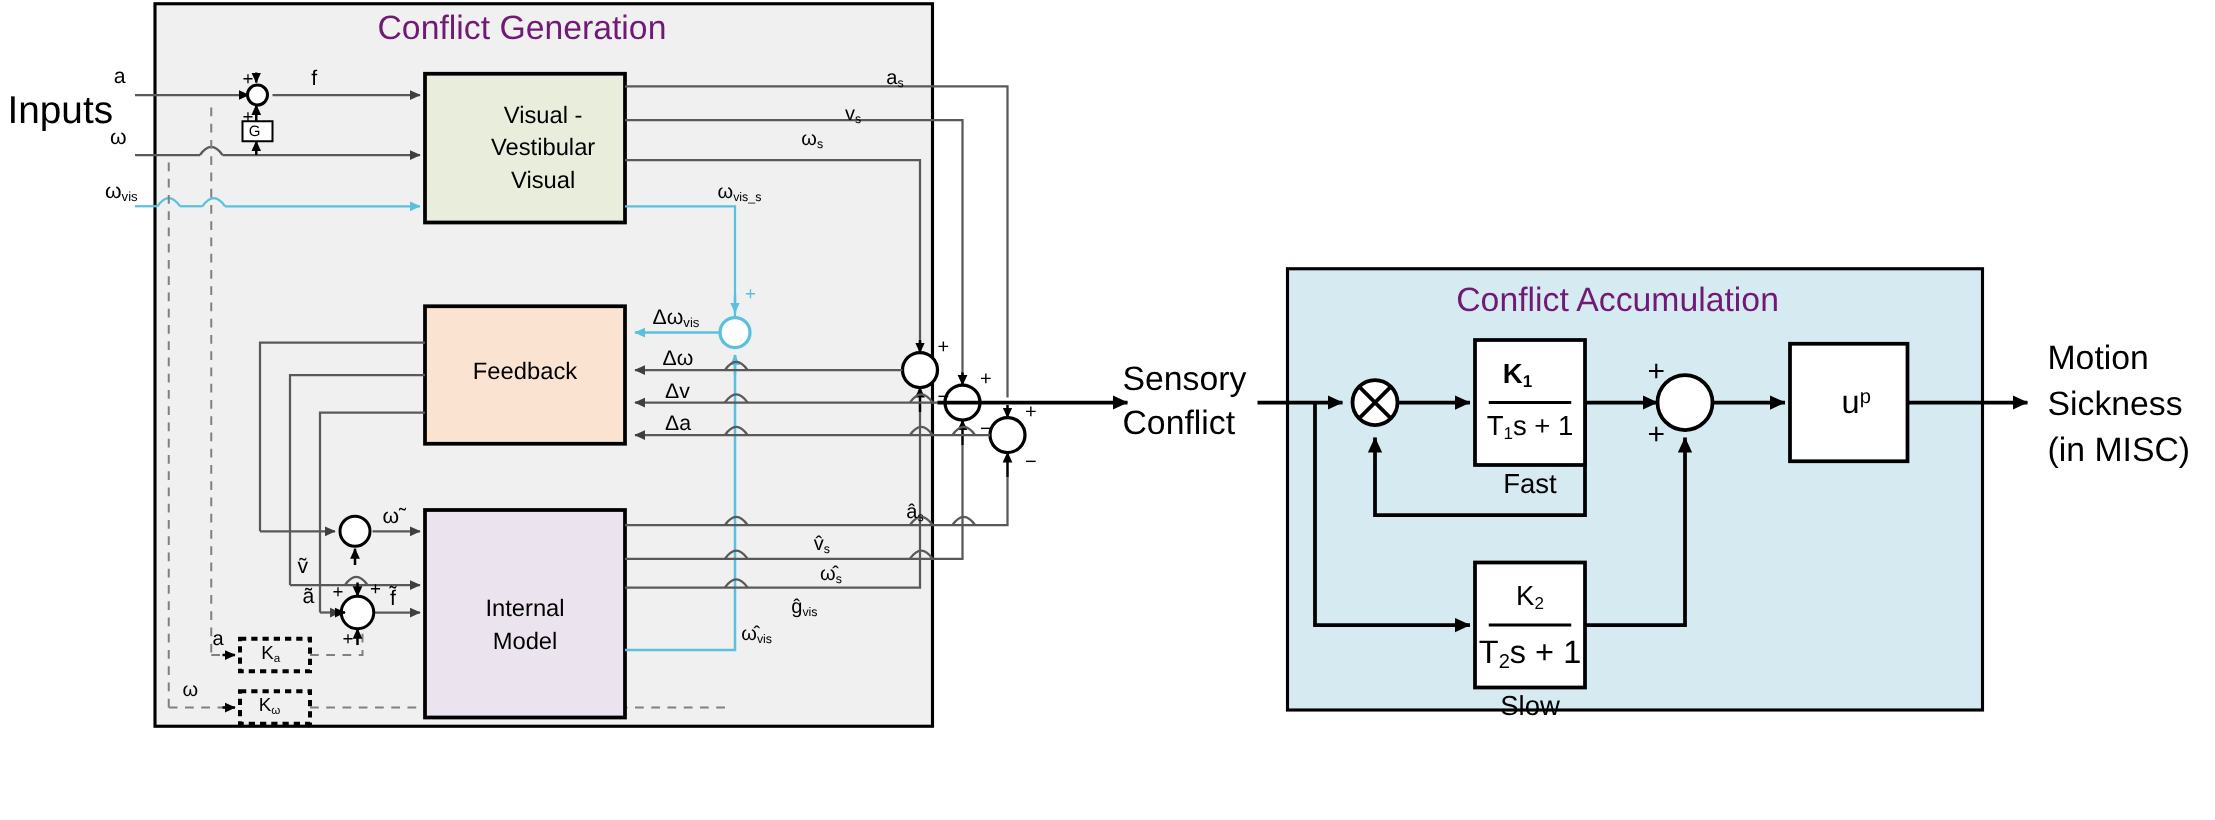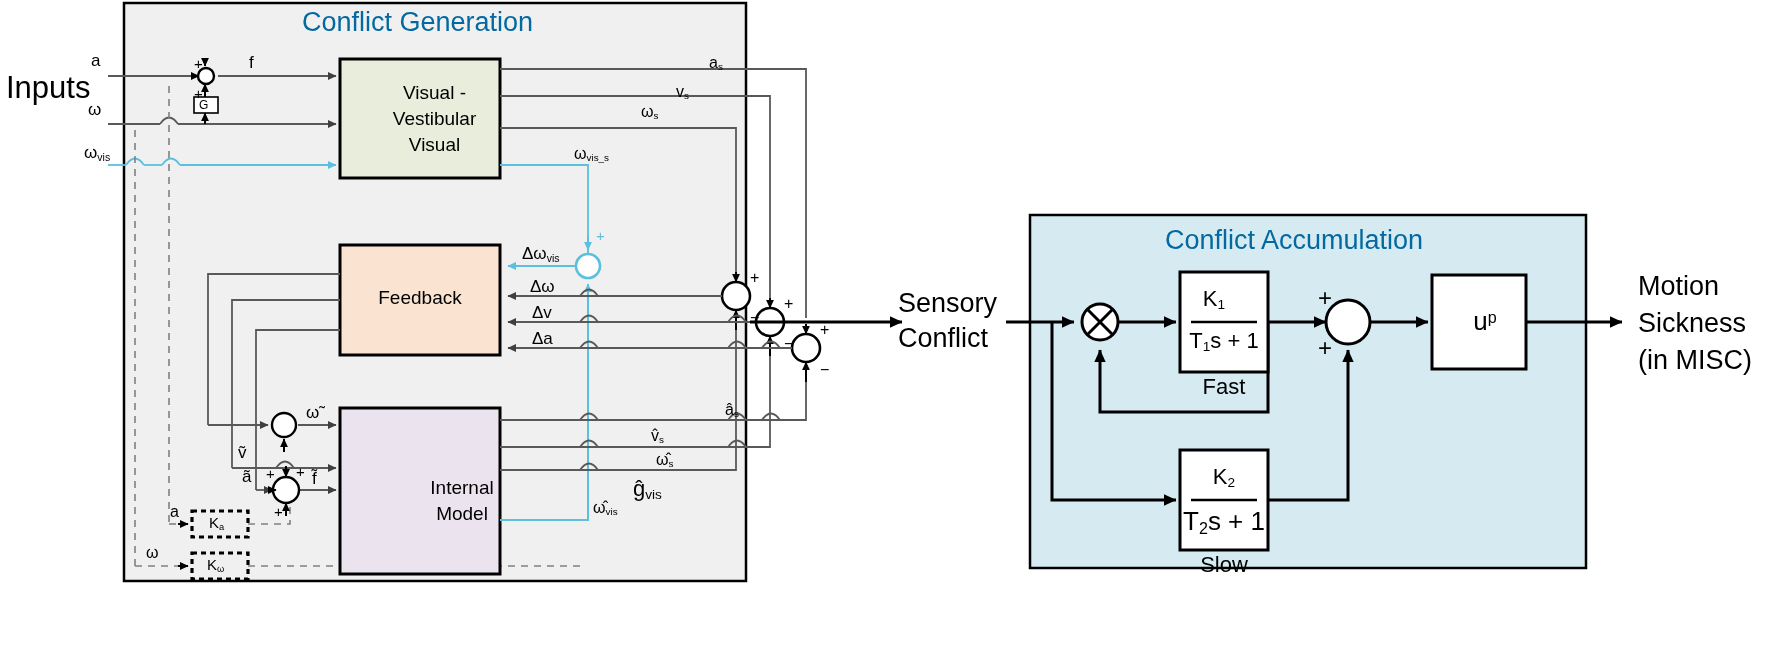--- a/index.html
+++ b/index.html
@@ -1,20 +1,20 @@
 <!DOCTYPE html>
 <html><head>
 <meta charset="utf-8">
 <style>
   html,body{margin:0;padding:0;background:#ffffff;}
   body{font-family:"Liberation Sans",sans-serif;}
   #stage{position:relative;width:1772px;height:656px;overflow:hidden;background:#fff;}
   svg{position:absolute;left:0;top:0;}
   .lbl{position:absolute;white-space:nowrap;line-height:1;color:#000;}
-  .blk-title{position:absolute;white-space:nowrap;color:#0369a1;}
+  .blk-title{position:absolute;white-space:nowrap;color:#701a75;}
   .sub{font-size:0.62em;vertical-align:-0.25em;}
   .sup{font-size:0.62em;vertical-align:0.45em;}
 </style>
 </head>
 <body>
 
 <div id="stage">
 
 <svg width="1772" height="656" viewBox="0 0 1772 656">
   <defs>
@@ -191,21 +191,21 @@
 
 <div class="blk-title" style="left:302px;top:7px;font-size:27px;">Conflict Generation</div>
 <div class="blk-title" style="left:1165px;top:225px;font-size:27px;">Conflict Accumulation</div>
 
 <div class="lbl" style="left:340px;top:80px;width:189px;text-align:center;font-size:19px;line-height:26px;">
   <div>Visual -</div>
   <div>Vestibular</div>
   <div>Visual</div>
 </div>
 <div class="lbl" style="left:340px;top:288px;width:160px;text-align:center;font-size:19px;">Feedback</div>
-<div class="lbl" style="left:340px;top:475px;width:160px;text-align:center;font-size:19px;line-height:26px;margin-left:42px;">
+<div class="lbl" style="left:340px;top:475px;width:160px;text-align:center;font-size:19px;line-height:26px;">
   <div>Internal</div>
   <div>Model</div>
 </div>
 
 <div class="lbl" style="left:199px;top:99px;font-size:12px;">G</div>
 <div class="lbl" style="left:209px;top:515px;font-size:15px;">
   <span>K</span><span class="sub">a</span>
 </div>
 <div class="lbl" style="left:207px;top:557px;font-size:15px;">
   <span>K</span><span class="sub">ω</span>
@@ -242,21 +242,21 @@
 
 <div class="lbl" style="left:725px;top:402px;font-size:16px;">
   <span>â</span><span class="sub">s</span>
 </div>
 <div class="lbl" style="left:651px;top:428px;font-size:16px;">
   <span>v̂</span><span class="sub">s</span>
 </div>
 <div class="lbl" style="left:656px;top:452px;font-size:16px;">
   <span>ω̂</span><span class="sub">s</span>
 </div>
-<div class="lbl" style="left:633px;top:478px;font-size:22px;">
+<div class="lbl" style="left:633px;top:478px;font-size:16px;">
   <span>ĝ</span><span class="sub">vis</span>
 </div>
 <div class="lbl" style="left:593px;top:500px;font-size:16px;">
   <span>ω̂</span><span class="sub">vis</span>
 </div>
 
 <div class="lbl" style="left:194px;top:56px;font-size:15px;">+</div>
 <div class="lbl" style="left:194px;top:86px;font-size:15px;">+</div>
 <div class="lbl" style="left:596px;top:228px;font-size:15px;color:#5bc0dd;">+</div>
 <div class="lbl" style="left:750px;top:270px;font-size:16px;">+</div>
@@ -274,21 +274,21 @@
 <div class="lbl" style="left:898px;top:286px;font-size:27px;line-height:35px;text-align:left;">
   <div>Sensory</div>
   <div>Conflict</div>
 </div>
 <div class="lbl" style="left:1638px;top:268px;font-size:27px;line-height:37px;">
   <div>Motion</div>
   <div>Sickness</div>
   <div>(in MISC)</div>
 </div>
 
-<div class="lbl" style="left:1180px;top:288px;width:68px;text-align:center;font-size:22px;">
+<div class="lbl" style="left:1180px;top:288px;width:68px;text-align:center;font-size:22px;font-weight:bold;">
   <span>K</span><span class="sub">1</span>
 </div>
 <div class="lbl" style="left:1180px;top:330px;width:88px;text-align:center;font-size:22px;">
   <span>T</span><span class="sub">1</span><span>s + 1</span>
 </div>
 <div class="lbl" style="left:1180px;top:376px;width:88px;text-align:center;font-size:22px;">Fast</div>
 
 <div class="lbl" style="left:1180px;top:466px;width:88px;text-align:center;font-size:22px;">
   <span>K</span><span class="sub">2</span>
 </div>

